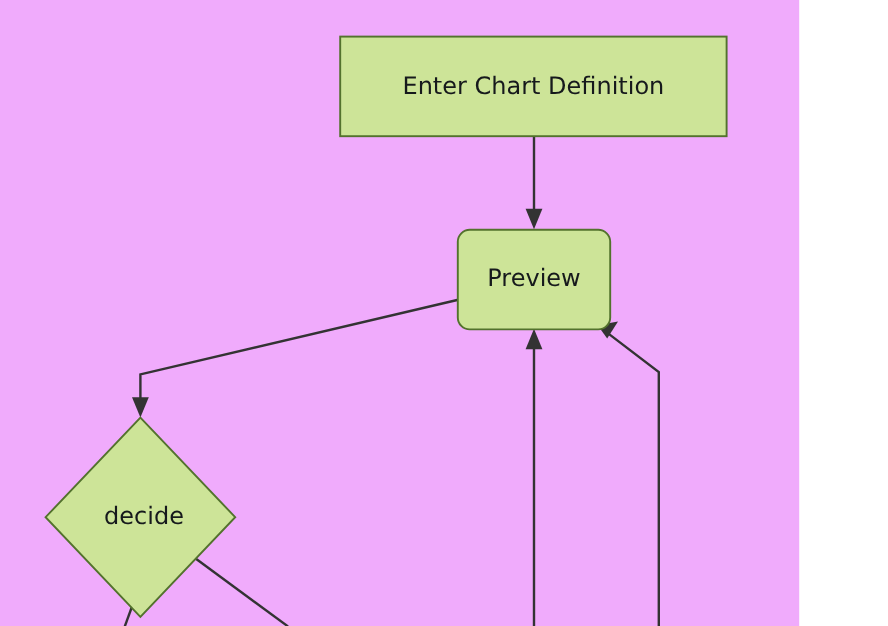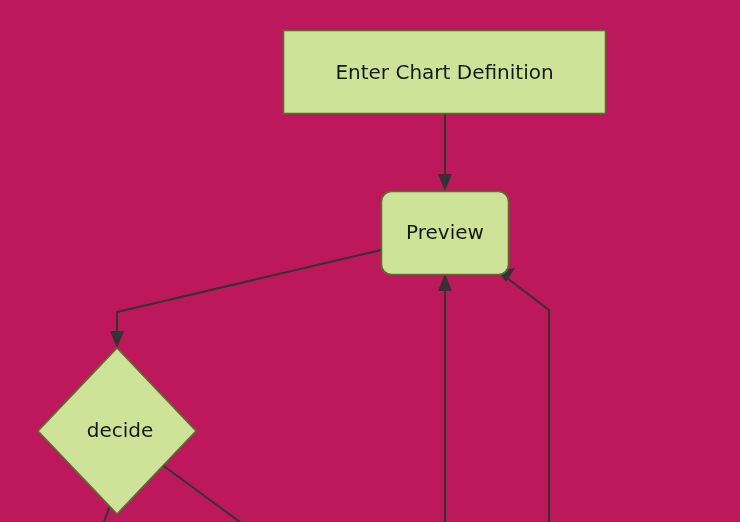--- a/index.html
+++ b/index.html
@@ -3,23 +3,23 @@
 <meta charset="utf-8">
 <title>Flowchart</title>
 <style>
   html, body {
     margin: 0;
     padding: 0;
     background: #ffffff;
   }
   #canvas {
     position: relative;
-    width: 740px;
+    width: 666px;
     height: 522px;
-    background: #be185d;
+    background: #f0abfc;
     overflow: hidden;
     font-family: "DejaVu Sans", "Liberation Sans", sans-serif;
   }
   #diagram-svg {
     position: absolute;
     left: 0;
     top: 0;
     width: 740px;
     height: 522px;
   }

